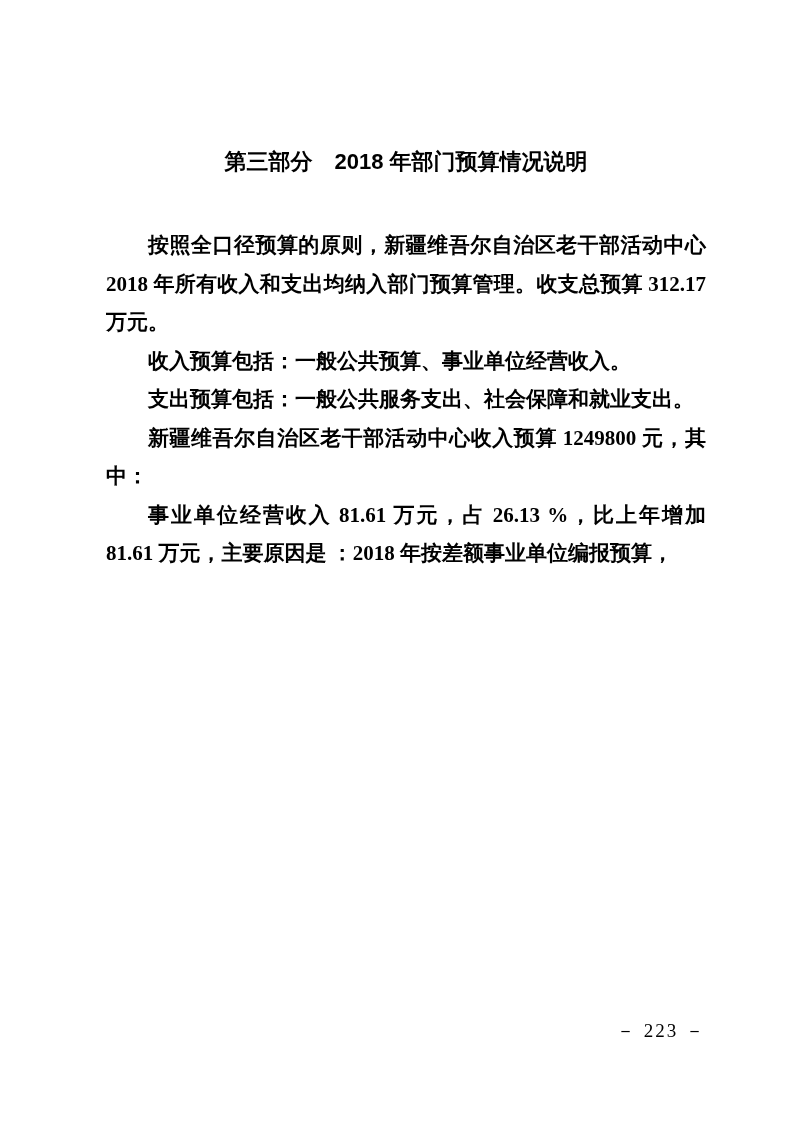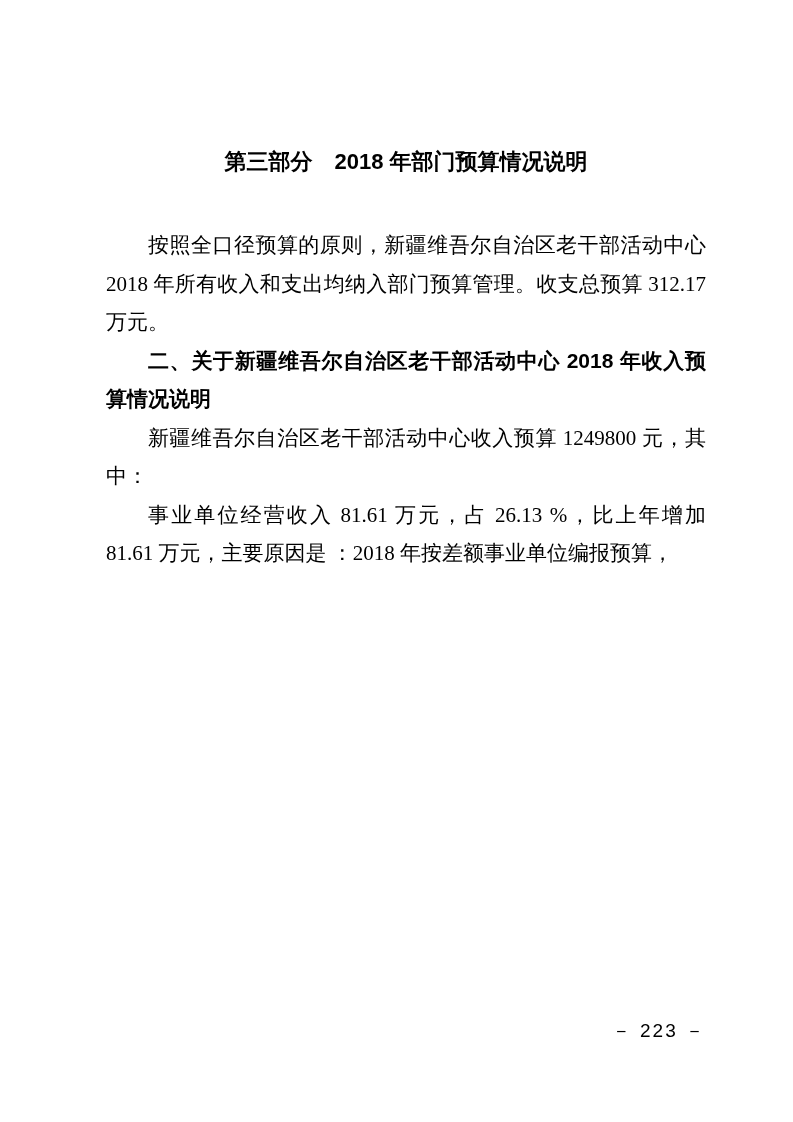--- a/index.html
+++ b/index.html
@@ -39,47 +39,49 @@
     line-height: 38.5px;
     text-indent: 2em;
     text-align: justify;
   }
   .para {
     margin: 0;
     font-size: 21px;
     line-height: 38.5px;
     text-indent: 2em;
     text-align: justify;
+    font-weight: bold;
   }
   .para.gap-top {
   }
   .page-number {
     position: absolute;
     right: 87px;
     top: 1018px;
     font-size: 19px;
     line-height: 26px;
-    font-family: Liberation Sans, sans-serif;
+    font-family: Liberation Serif, serif;
     letter-spacing: 2px;
   }
 </style>
 </head>
 <body>
 
 <div class="page">
   <div class="content">
 
     <h1 class="doc-title">第三部分　2018 年部门预算情况说明</h1>
 
     <section>
       <p class="para">按照全口径预算的原则，新疆维吾尔自治区老干部活动中心 2018 年所有收入和支出均纳入部门预算管理。收支总预算 312.17 万元。</p>
+      <p class="para">收入预算包括：一般公共预算、事业单位经营收入。</p>
+      <p class="para">支出预算包括：一般公共服务支出、社会保障和就业支出。</p>
     </section>
 
     <section>
-      <h2 class="sec-heading">二、关于新疆维吾尔自治区老干部活动中心 2018 年收入预算情况说明</h2>
       <p class="para">新疆维吾尔自治区老干部活动中心收入预算 1249800 元，其中：</p>
       <p class="para gap-top">事业单位经营收入 81.61 万元，占 26.13 %，比上年增加 81.61 万元，主要原因是 ：2018 年按差额事业单位编报预算，</p>
     </section>
 
   </div>
 
   <div class="page-number">－ 223 －</div>
 </div>
 
 </body></html>

